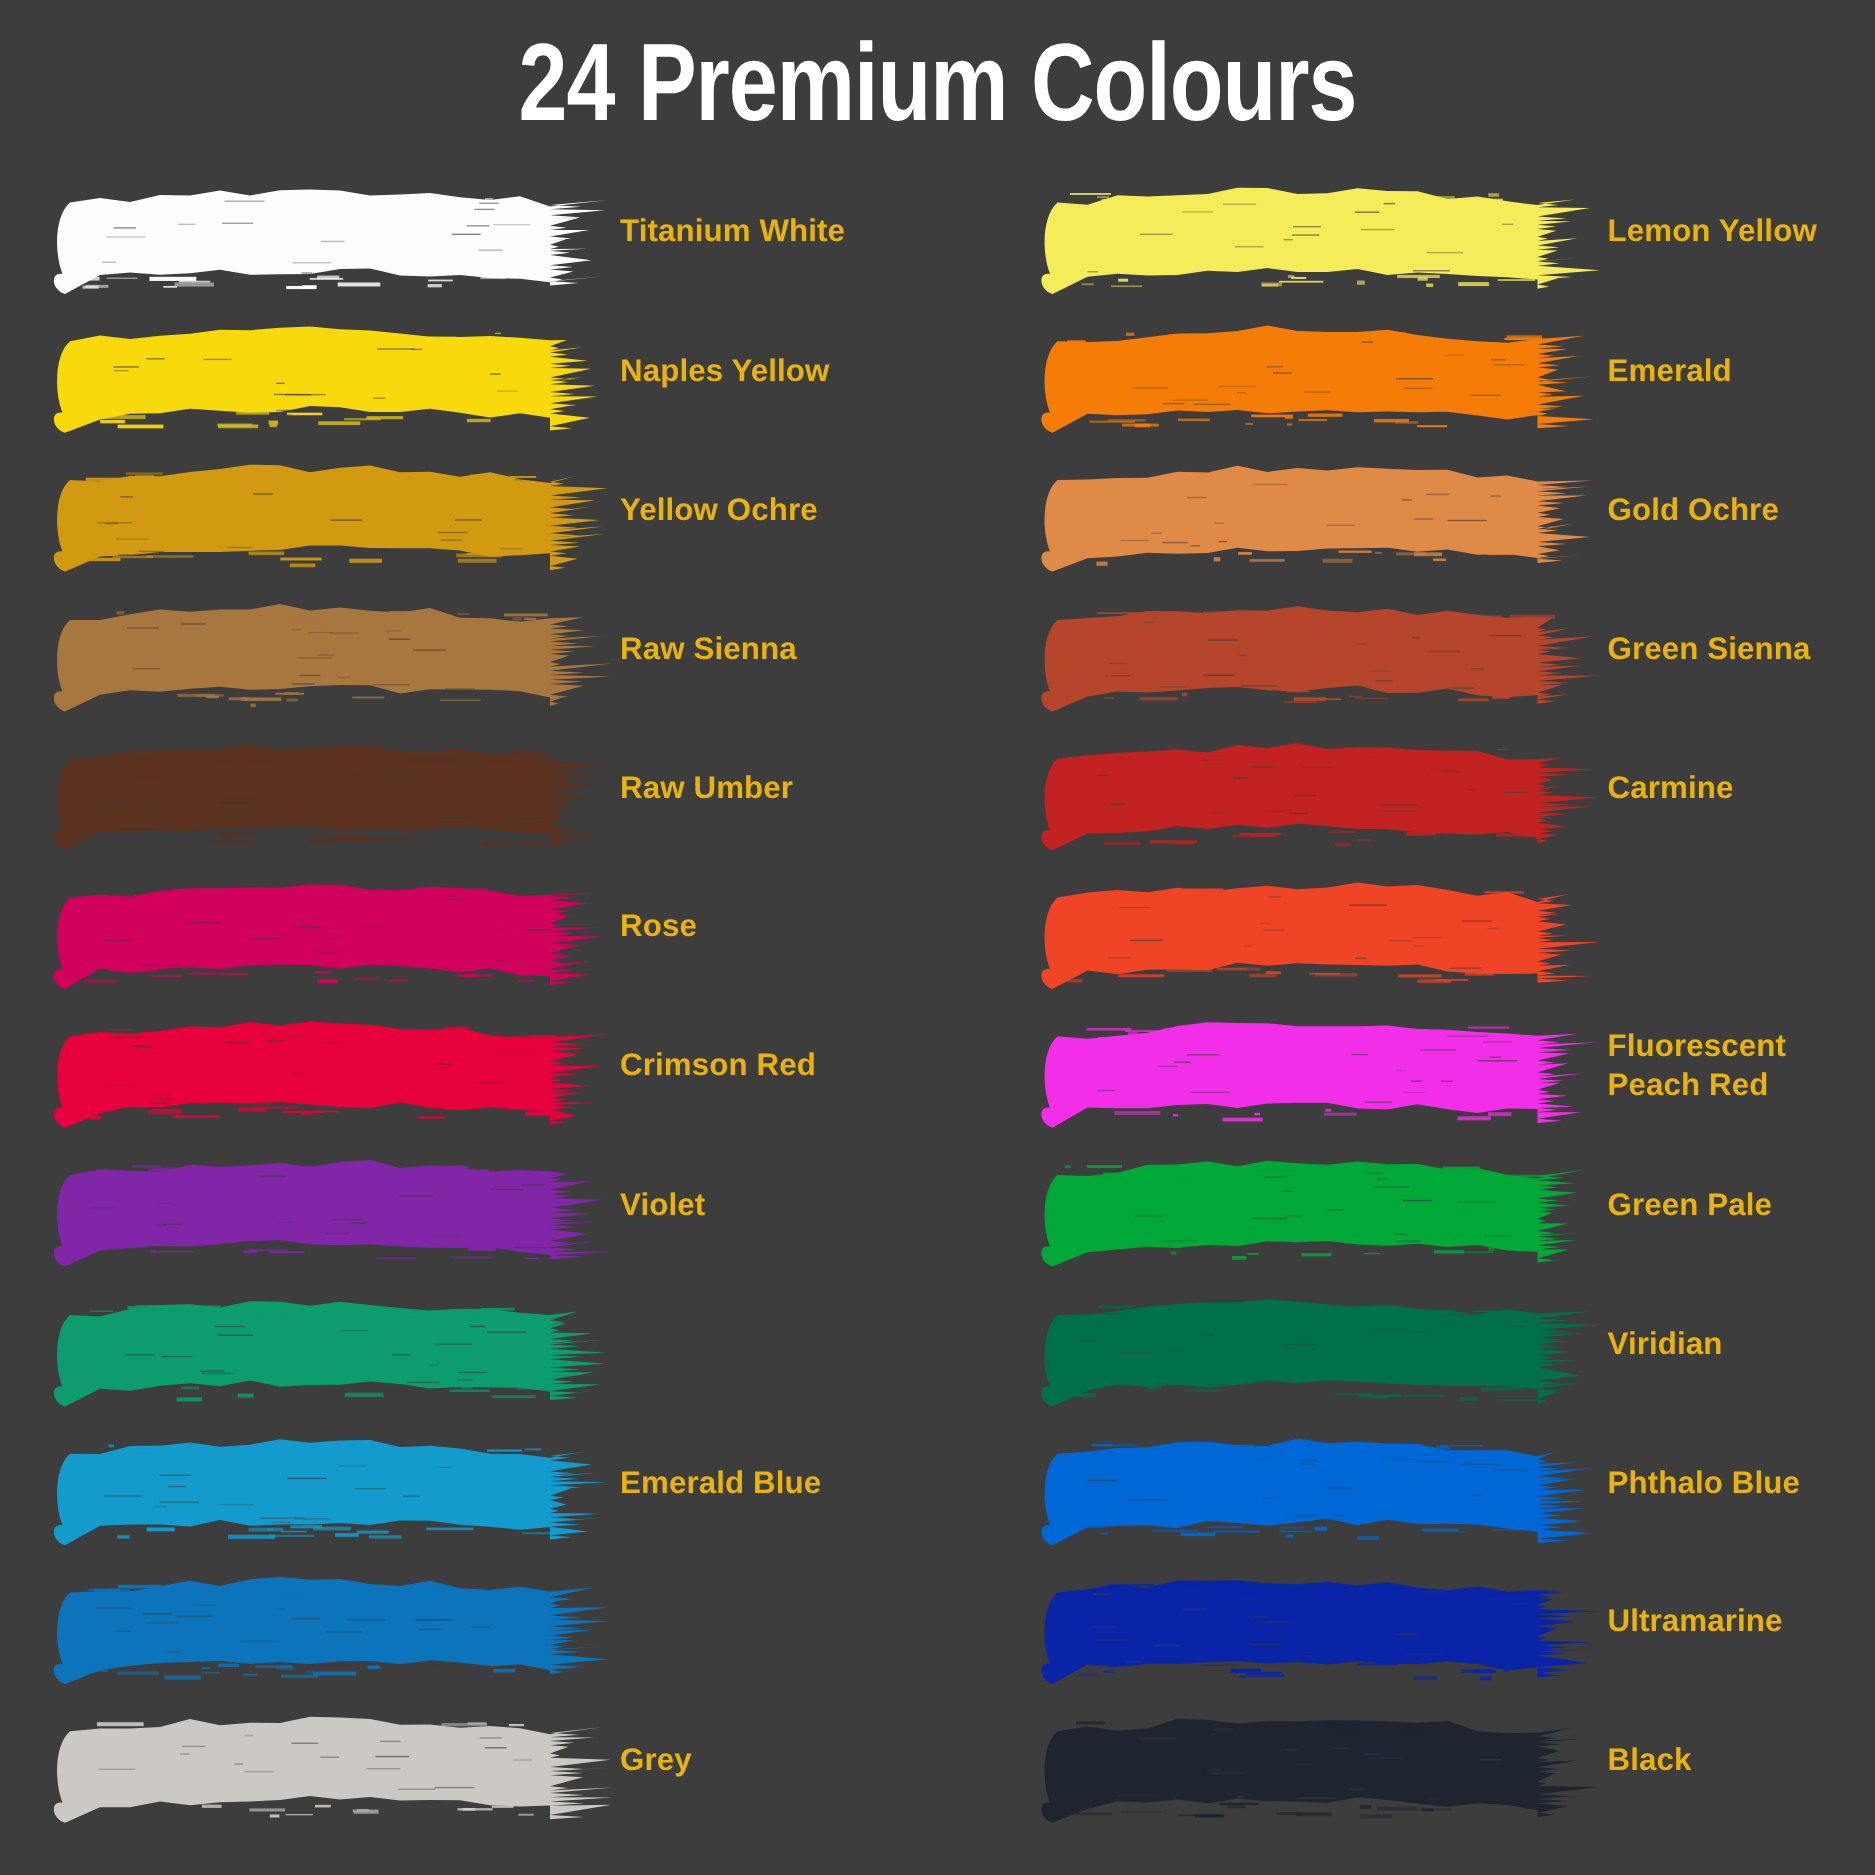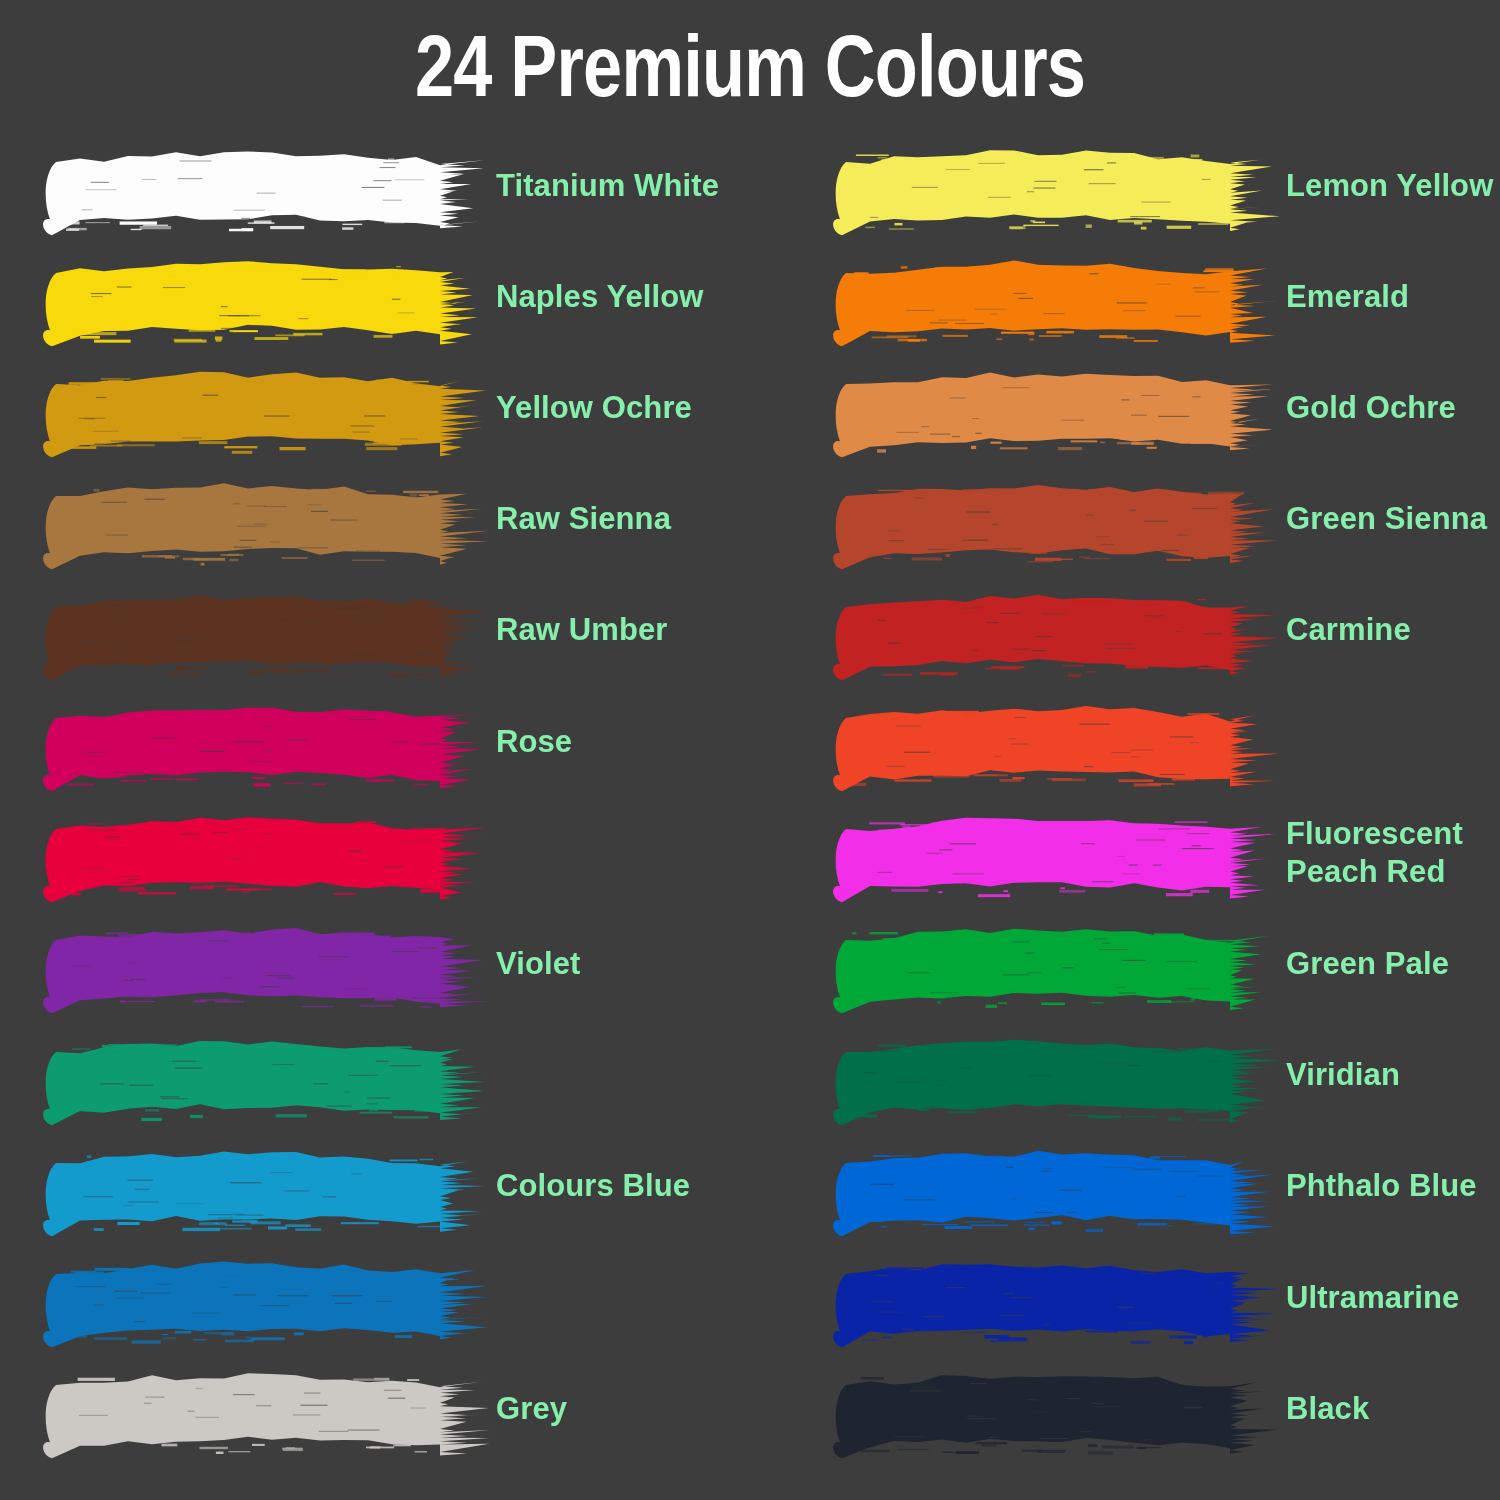--- a/index.html
+++ b/index.html
@@ -59,22 +59,22 @@
     height: 111.2px;
     overflow: visible;
   }
   .swatch-label {
     position: absolute;
     left: 478px;
     top: 0;
     height: 111.2px;
     display: flex;
     align-items: center;
-    color: #86efac;
-    font-size: 31px;
+    color: #eab308;
+    font-size: 25px;
     font-weight: bold;
     line-height: 1.22;
     white-space: pre-line;
     letter-spacing: 0.1px;
   }
 </style>
 </head>
 <body style="background: rgb(61, 61, 61);">
 
 <div id="page" style="background: rgb(61, 61, 61);">
@@ -423,20 +423,21 @@
             <rect x="200.3" y="60.9" width="10.2" height="1.1" fill="#3d3d3d" opacity="0.34"></rect>
             <rect x="316.7" y="53.5" width="13.3" height="1.1" fill="#3d3d3d" opacity="0.65"></rect>
             <rect x="228.5" y="36.7" width="11.2" height="1.1" fill="#3d3d3d" opacity="0.28"></rect>
             <rect x="74.1" y="39.5" width="15.1" height="1.1" fill="#3d3d3d" opacity="0.55"></rect>
             <rect x="95.3" y="81.8" width="12.1" height="1.1" fill="#3d3d3d" opacity="0.53"></rect>
             <rect x="365.8" y="43.6" width="31.9" height="1.1" fill="#3d3d3d" opacity="0.27"></rect>
             <rect x="51.5" y="70.9" width="21.9" height="1.1" fill="#3d3d3d" opacity="0.29"></rect>
             <rect x="55.5" y="32.1" width="27.3" height="1.1" fill="#3d3d3d" opacity="0.50"></rect>
           </svg>
         </div>
+        <div class="swatch-label">Crimson Red</div>
       </div>
       <div class="swatch-row">
         <div class="stroke-wrap">
           <svg viewBox="0 0 455 111" preserveAspectRatio="none">
             <path d="M 18 89 C 11 71, 12 42, 24 32 L 48.0 27.4 L 72.0 28.5 L 96.0 29.5 L 120.0 23.8 L 144.0 25.4 L 168.0 24.3 L 192.0 22.3 L 216.0 25.8 L 240.0 21.5 L 264.0 19.9 L 288.0 26.3 L 312.0 24.4 L 336.0 26.2 L 360.0 29.2 L 384.0 27.9 L 408.0 28.9 L 423.1 31.3 L 408.0 34.1 L 416.3 35.6 L 408.0 37.5 L 439.5 37.1 L 408.0 43.8 L 425.3 45.3 L 408.0 47.2 L 436.5 46.1 L 408.0 47.2 L 423.7 48.7 L 408.0 50.6 L 450.3 51.8 L 408.0 58.4 L 431.2 59.9 L 408.0 61.8 L 439.4 62.7 L 408.0 66.6 L 425.3 68.1 L 408.0 70.0 L 445.8 69.2 L 408.0 71.9 L 428.8 73.4 L 408.0 75.3 L 438.0 78.9 L 408.0 84.7 L 424.5 86.2 L 408.0 88.1 L 446.4 84.7 L 408.0 89.9 L 429.1 91.4 L 408.0 93.3 L 457.9 93.2 L 408.0 95.8 L 435.4 97.3 L 408.0 99.2 L 408.0 95.6 L 384.0 93.4 L 360.0 89.4 L 336.0 90.2 L 312.0 90.0 L 288.0 89.0 L 264.0 87.3 L 240.0 88.1 L 216.0 87.2 L 192.0 84.0 L 168.0 84.9 L 144.0 87.0 L 120.0 89.0 L 96.0 88.7 L 72.0 90.4 L 48.0 92.2 L 20 105 C 9 102, 8 87, 18 89 Z" fill="#8226a8"></path>
             <rect x="88.1" y="92.8" width="34.5" height="1.0" fill="#8226a8" opacity="0.84"></rect>
             <rect x="46.5" y="33.9" width="4.9" height="1.9" fill="#8226a8" opacity="0.84"></rect>
             <rect x="121.6" y="27.1" width="9.0" height="2.5" fill="#8226a8" opacity="0.54"></rect>
             <rect x="73.3" y="31.2" width="24.1" height="1.2" fill="#8226a8" opacity="0.66"></rect>
             <rect x="381.7" y="29.8" width="27.6" height="1.2" fill="#8226a8" opacity="0.84"></rect>
@@ -571,21 +572,21 @@
             <rect x="199.5" y="82.6" width="12.8" height="1.1" fill="#3d3d3d" opacity="0.35"></rect>
             <rect x="51.2" y="65.1" width="30.0" height="1.1" fill="#3d3d3d" opacity="0.52"></rect>
             <rect x="178.0" y="88.6" width="31.4" height="1.1" fill="#3d3d3d" opacity="0.32"></rect>
             <rect x="290.4" y="65.2" width="13.6" height="1.1" fill="#3d3d3d" opacity="0.54"></rect>
             <rect x="319.2" y="42.3" width="10.3" height="1.1" fill="#3d3d3d" opacity="0.29"></rect>
             <rect x="143.5" y="72.0" width="27.7" height="1.1" fill="#3d3d3d" opacity="0.25"></rect>
             <rect x="251.6" y="59.3" width="25.1" height="1.1" fill="#3d3d3d" opacity="0.41"></rect>
             <rect x="185.4" y="86.2" width="15.6" height="1.1" fill="#3d3d3d" opacity="0.29"></rect>
           </svg>
         </div>
-        <div class="swatch-label">Colours Blue</div>
+        <div class="swatch-label">Emerald Blue</div>
       </div>
       <div class="swatch-row">
         <div class="stroke-wrap">
           <svg viewBox="0 0 455 111" preserveAspectRatio="none">
             <path d="M 18 89 C 11 71, 12 42, 24 32 L 48.0 30.9 L 72.0 31.2 L 96.0 27.0 L 120.0 22.6 L 144.0 26.7 L 168.0 21.4 L 192.0 19.4 L 216.0 21.7 L 240.0 21.2 L 264.0 25.1 L 288.0 26.7 L 312.0 22.5 L 336.0 28.5 L 360.0 29.9 L 384.0 27.3 L 408.0 31.2 L 443.0 28.0 L 408.0 35.8 L 427.2 37.3 L 408.0 39.2 L 423.4 35.3 L 408.0 40.9 L 416.5 42.4 L 408.0 44.3 L 454.7 43.8 L 408.0 50.3 L 433.7 51.8 L 408.0 53.7 L 455.0 54.8 L 408.0 58.9 L 433.8 60.4 L 408.0 62.3 L 441.9 61.7 L 408.0 66.5 L 426.7 68.0 L 408.0 69.9 L 427.8 70.0 L 408.0 73.8 L 418.9 75.3 L 408.0 77.2 L 452.9 74.9 L 408.0 77.8 L 432.7 79.3 L 408.0 81.2 L 454.8 85.2 L 408.0 89.7 L 433.8 91.2 L 408.0 93.1 L 429.0 91.9 L 408.0 93.8 L 419.5 95.3 L 408.0 97.2 L 408.0 93.8 L 384.0 89.4 L 360.0 90.6 L 336.0 87.8 L 312.0 86.1 L 288.0 89.2 L 264.0 86.7 L 240.0 86.9 L 216.0 89.0 L 192.0 87.7 L 168.0 88.8 L 144.0 86.7 L 120.0 87.5 L 96.0 88.3 L 72.0 90.6 L 48.0 94.0 L 20 105 C 9 102, 8 87, 18 89 Z" fill="#0c74bb"></path>
             <rect x="161.7" y="97.1" width="12.2" height="1.1" fill="#0c74bb" opacity="0.97"></rect>
             <rect x="71.8" y="30.8" width="17.8" height="3.0" fill="#0c74bb" opacity="0.69"></rect>
             <rect x="218.5" y="95.1" width="34.3" height="3.0" fill="#0c74bb" opacity="0.84"></rect>
             <rect x="361.9" y="88.4" width="5.2" height="1.9" fill="#0c74bb" opacity="0.49"></rect>
             <rect x="262.0" y="90.2" width="9.7" height="2.9" fill="#0c74bb" opacity="0.92"></rect>

